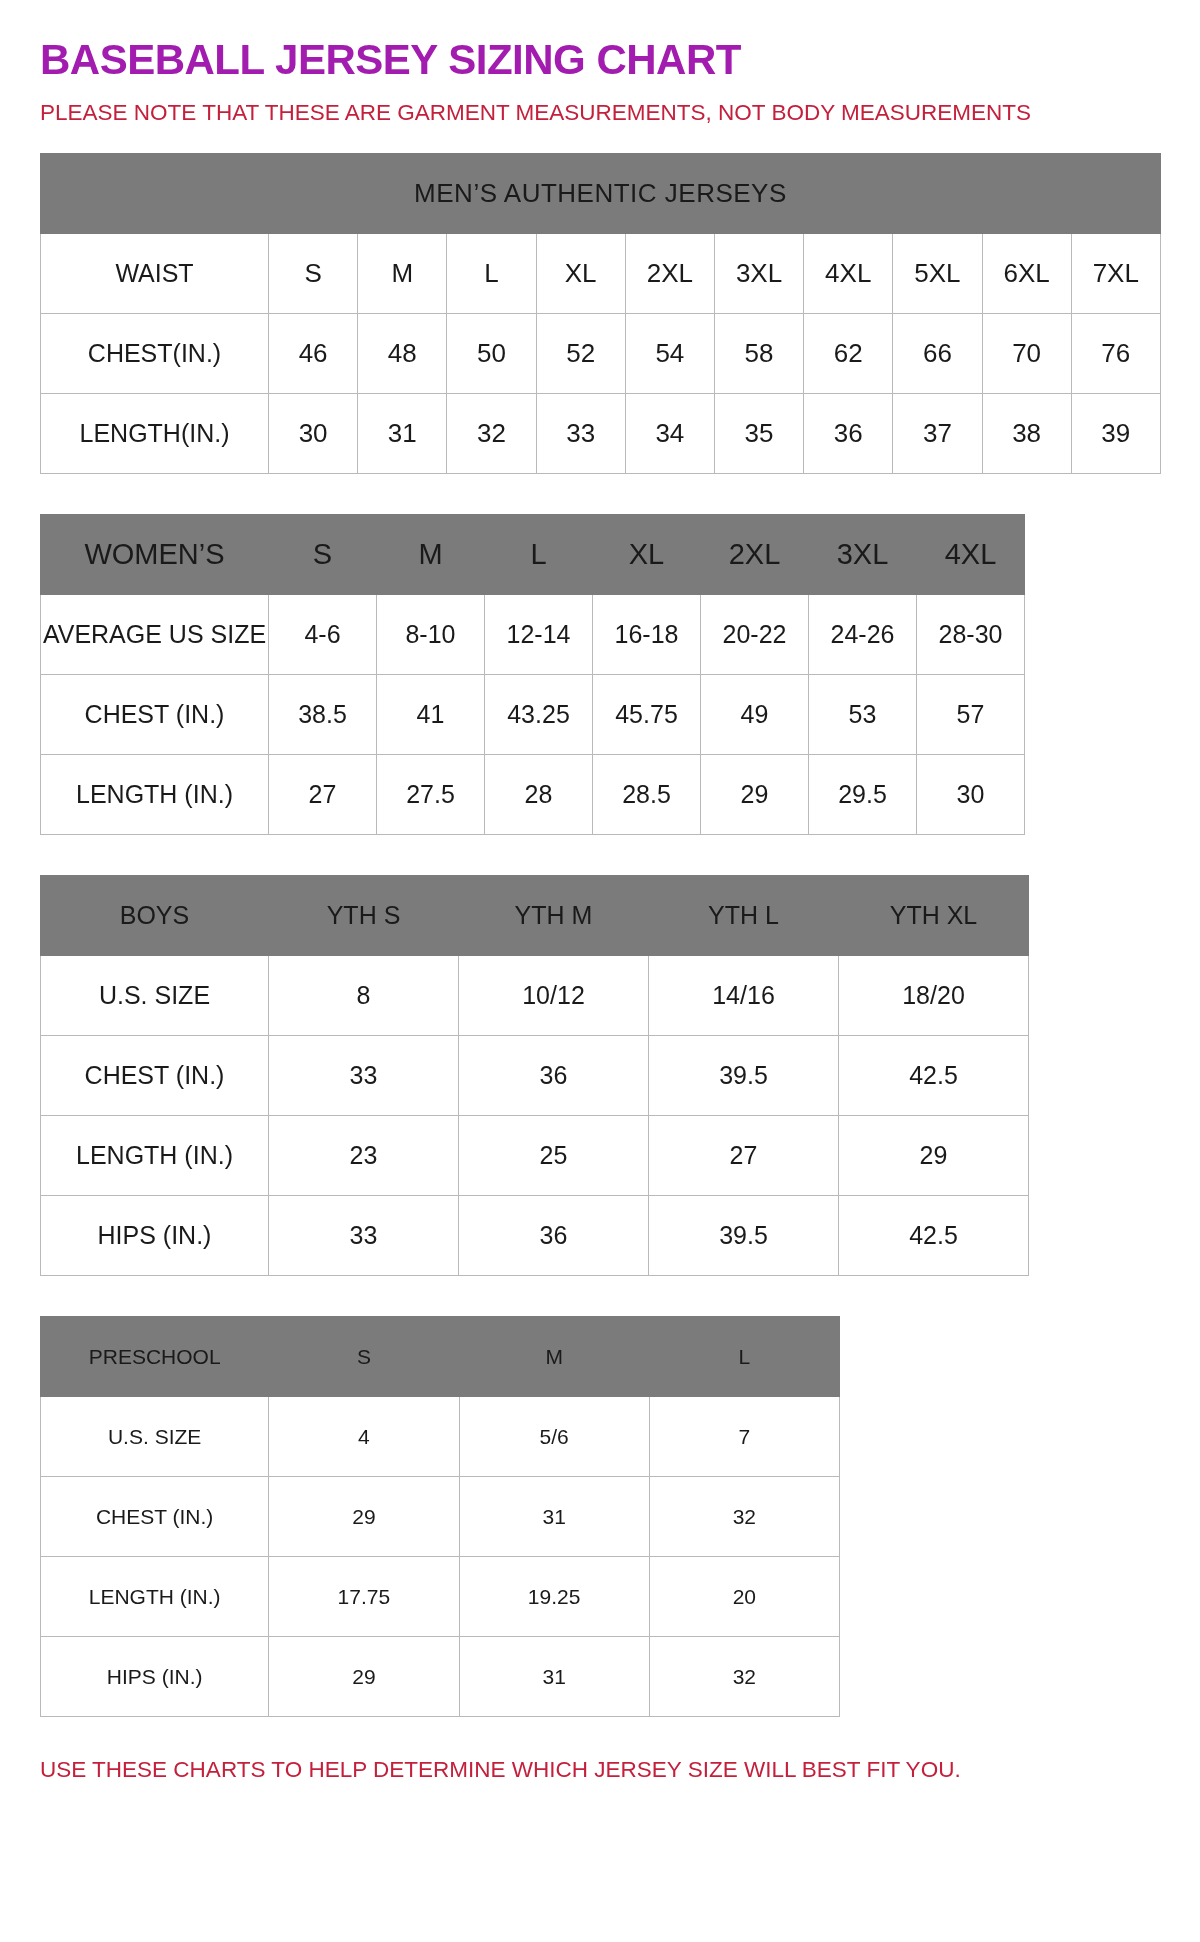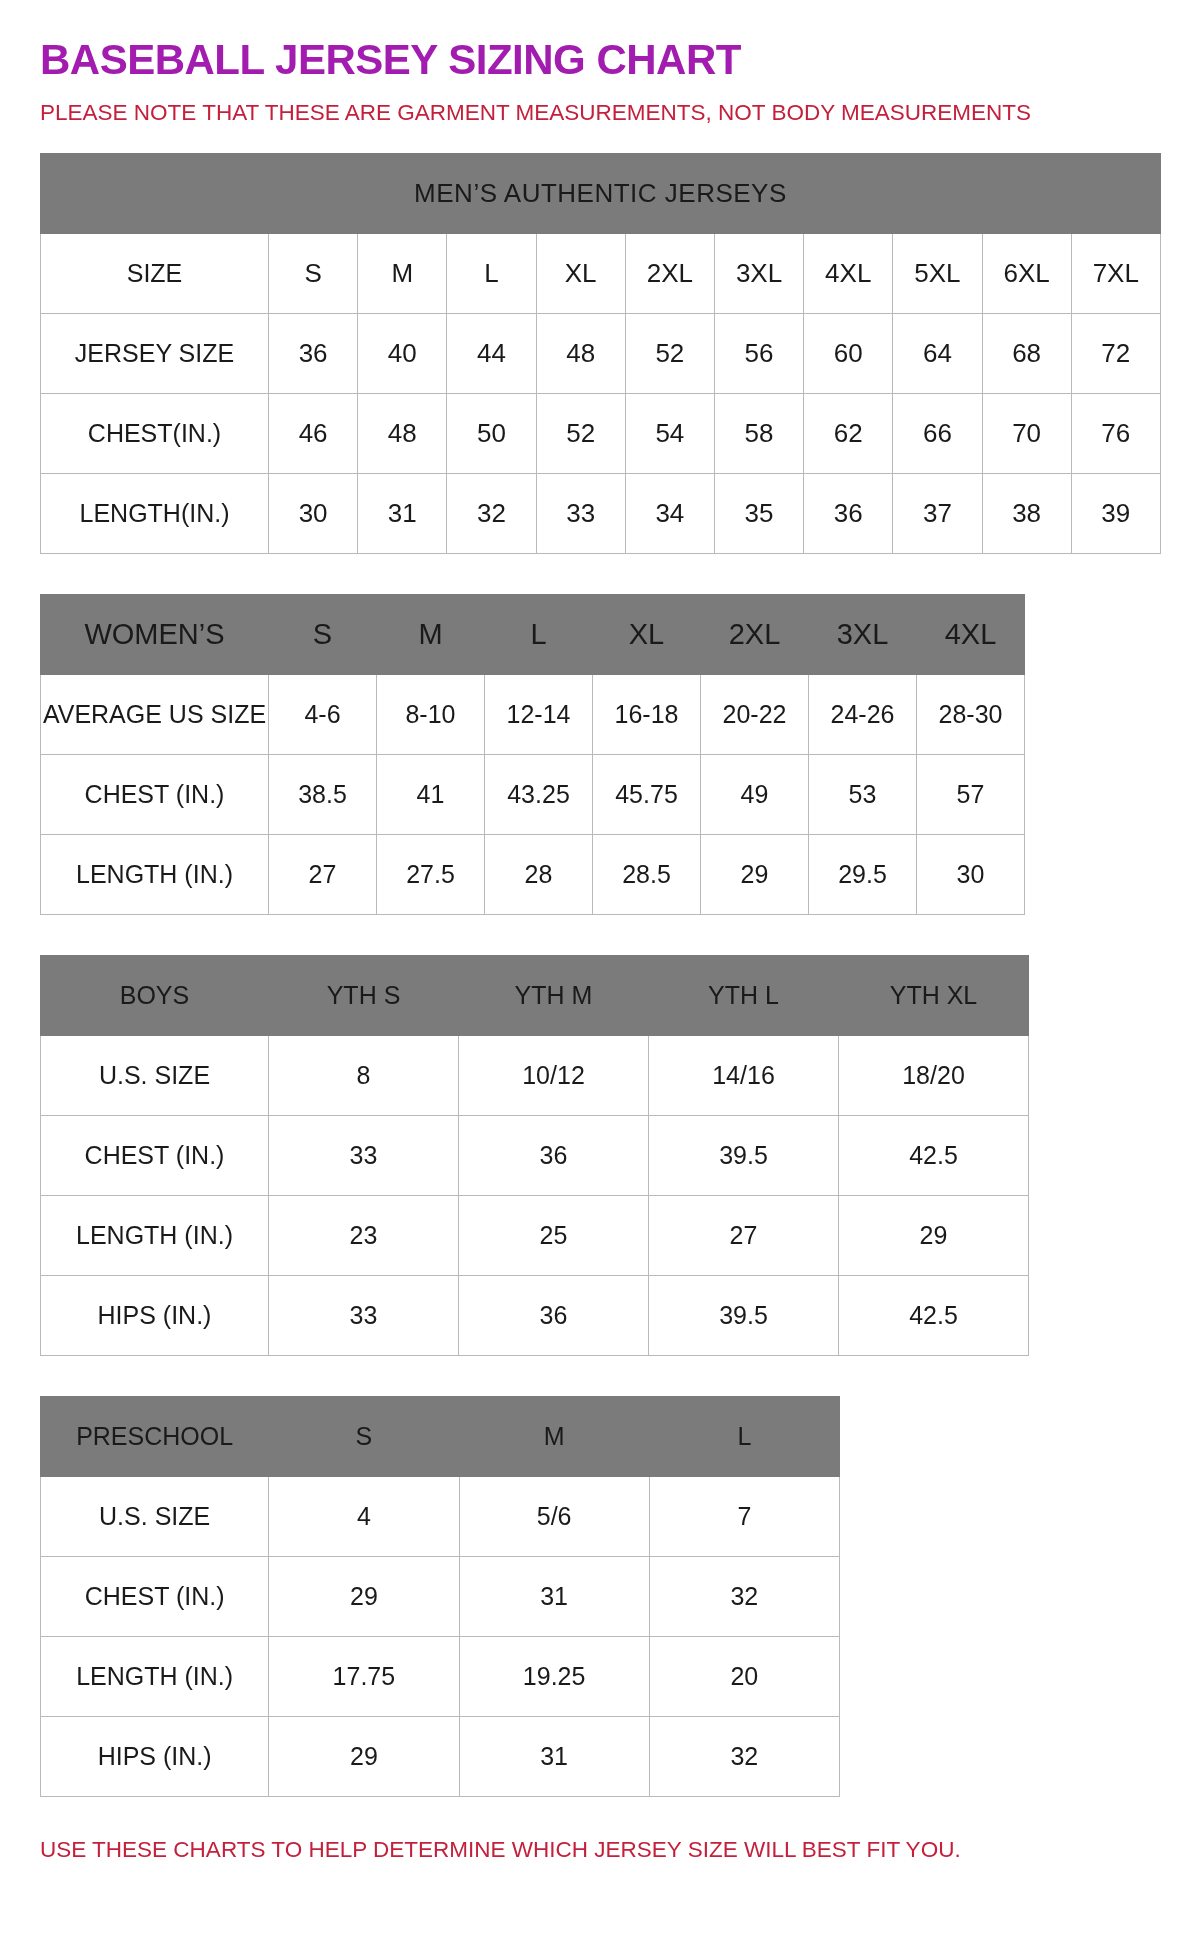--- a/index.html
+++ b/index.html
@@ -90,21 +90,21 @@
   
   #boys-table { width: 883px; }
   #boys-table col.lbl { width: 228px; }
   #boys-table col.d { width: 190px; }
   #boys-table td { font-size: 25px; }
 
   
   #pre-table { width: 800px; }
   #pre-table col.lbl { width: 228px; }
   #pre-table col.d { width: 190px; }
-  #pre-table td { font-size: 25px; text-align: center; }
+  #pre-table td { font-size: 21px; text-align: center; }
 
   .footer {
     color: #c4203c;
     font-size: 22.5px;
     margin-top: 20px;
   }
 </style>
 </head>
 <body>
 
@@ -125,44 +125,31 @@
         <col class="d">
         <col class="d">
         <col class="d">
         <col class="d">
     </colgroup>
     <tbody>
       <tr>
         <td class="banner-cell" colspan="11">MEN’S AUTHENTIC JERSEYS</td>
       </tr>
       <tr>
-        <td class="rowlabel">SIZE</td>
+        <td class="rowlabel">WAIST</td>
         <td>S</td>
         <td>M</td>
         <td>L</td>
         <td>XL</td>
         <td>2XL</td>
         <td>3XL</td>
         <td>4XL</td>
         <td>5XL</td>
         <td>6XL</td>
         <td>7XL</td>
-      </tr>
-      <tr>
-        <td class="rowlabel">JERSEY SIZE</td>
-        <td>36</td>
-        <td>40</td>
-        <td>44</td>
-        <td>48</td>
-        <td>52</td>
-        <td>56</td>
-        <td>60</td>
-        <td>64</td>
-        <td>68</td>
-        <td>72</td>
       </tr>
       <tr>
         <td class="rowlabel">CHEST(IN.)</td>
         <td>46</td>
         <td>48</td>
         <td>50</td>
         <td>52</td>
         <td>54</td>
         <td>58</td>
         <td>62</td>

